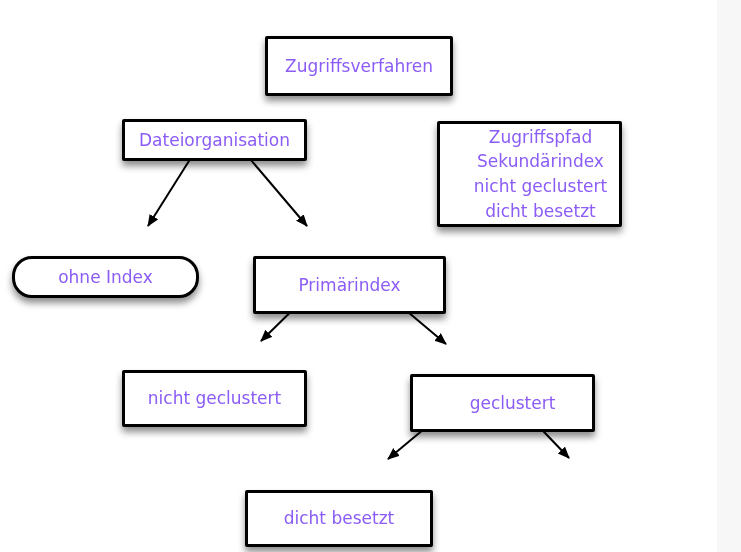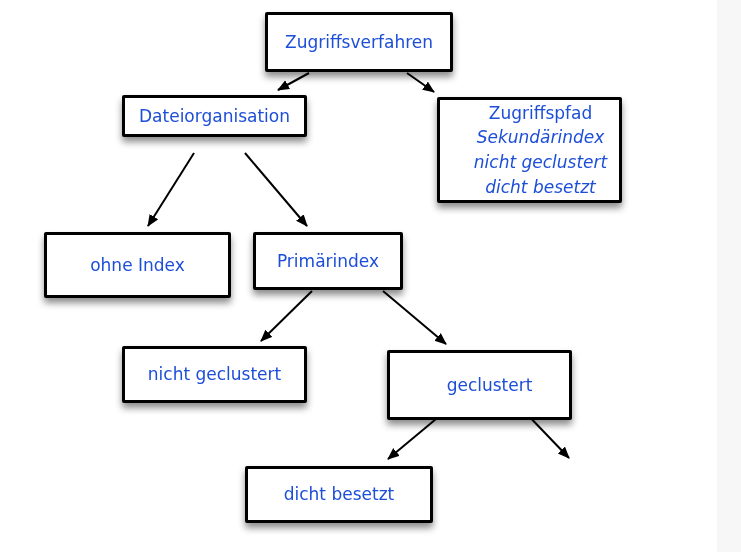--- a/index.html
+++ b/index.html
@@ -29,34 +29,35 @@
     background: #ffffff;
     border: 3px solid #000000;
     border-radius: 2px;
     box-shadow: 0 5px 7px rgba(0,0,0,0.45);
     display: flex;
     flex-direction: column;
     align-items: center;
     justify-content: center;
     text-align: left;
     font-size: 17px;
-    color: #1d4ed8;
+    color: #8b5cf6;
     line-height: 1.45;
     z-index: 2;
+    margin-top: 24px;
   }
   .node .line { display: block; white-space: nowrap; }
-  .node .italic { font-style: italic; }
+  .node .italic { }
 
   #n-root            { left: 265px; top: 12px;  width: 188px; height: 60px; }
   #n-dateiorg        { left: 122px; top: 95px;  width: 185px; height: 42px; }
   #n-zugriffspfad    { left: 437px; top: 97px;  width: 185px; height: 106px; padding-left: 22px; }
-  #n-ohne-index      { left: 44px;  top: 232px; width: 187px; height: 66px; }
-  #n-primaerindex    { left: 253px; top: 232px; width: 150px; height: 58px; }
+  #n-ohne-index      { left: 12px;  top: 232px; width: 187px; height: 42px; border-radius: 20px; }
+  #n-primaerindex    { left: 253px; top: 232px; width: 193px; height: 58px; }
   #n-nicht-gecl      { left: 122px; top: 346px; width: 185px; height: 57px; }
-  #n-geclustert      { left: 387px; top: 350px; width: 185px; height: 70px; padding-left: 20px; }
+  #n-geclustert      { left: 410px; top: 350px; width: 185px; height: 58px; padding-left: 20px; }
   #n-dicht-besetzt   { left: 245px; top: 466px; width: 188px; height: 57px; }
   #n-duenn-besetzt   { left: 509px; top: 465px; width: 188px; height: 57px; }
 
   svg.edges {
     position: absolute;
     left: 0; top: 0;
     width: 741px; height: 552px;
     z-index: 1;
     pointer-events: none;
   }

